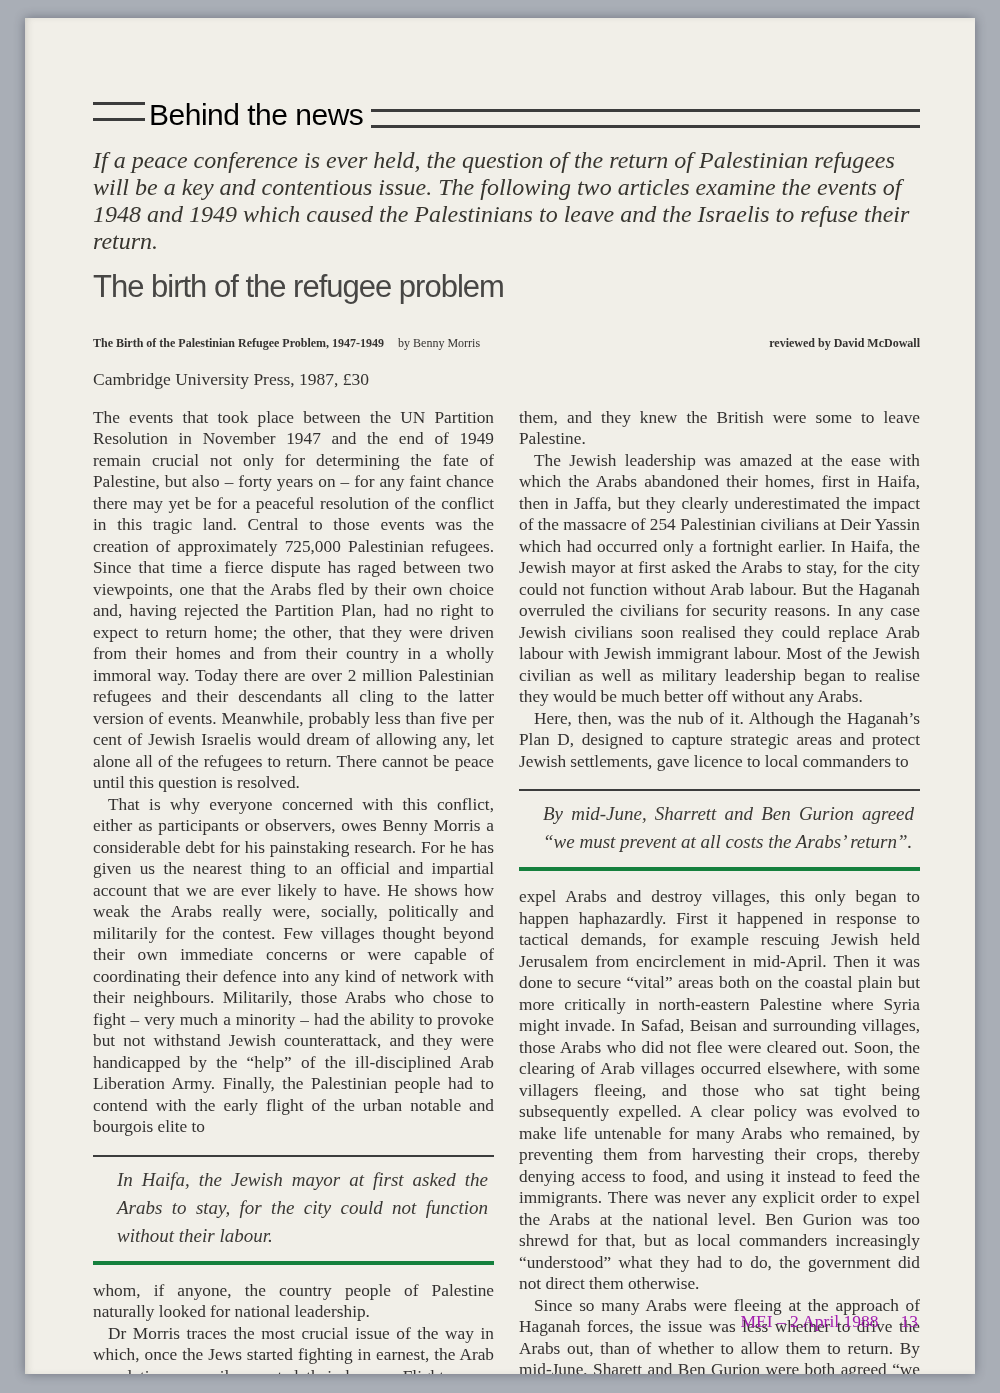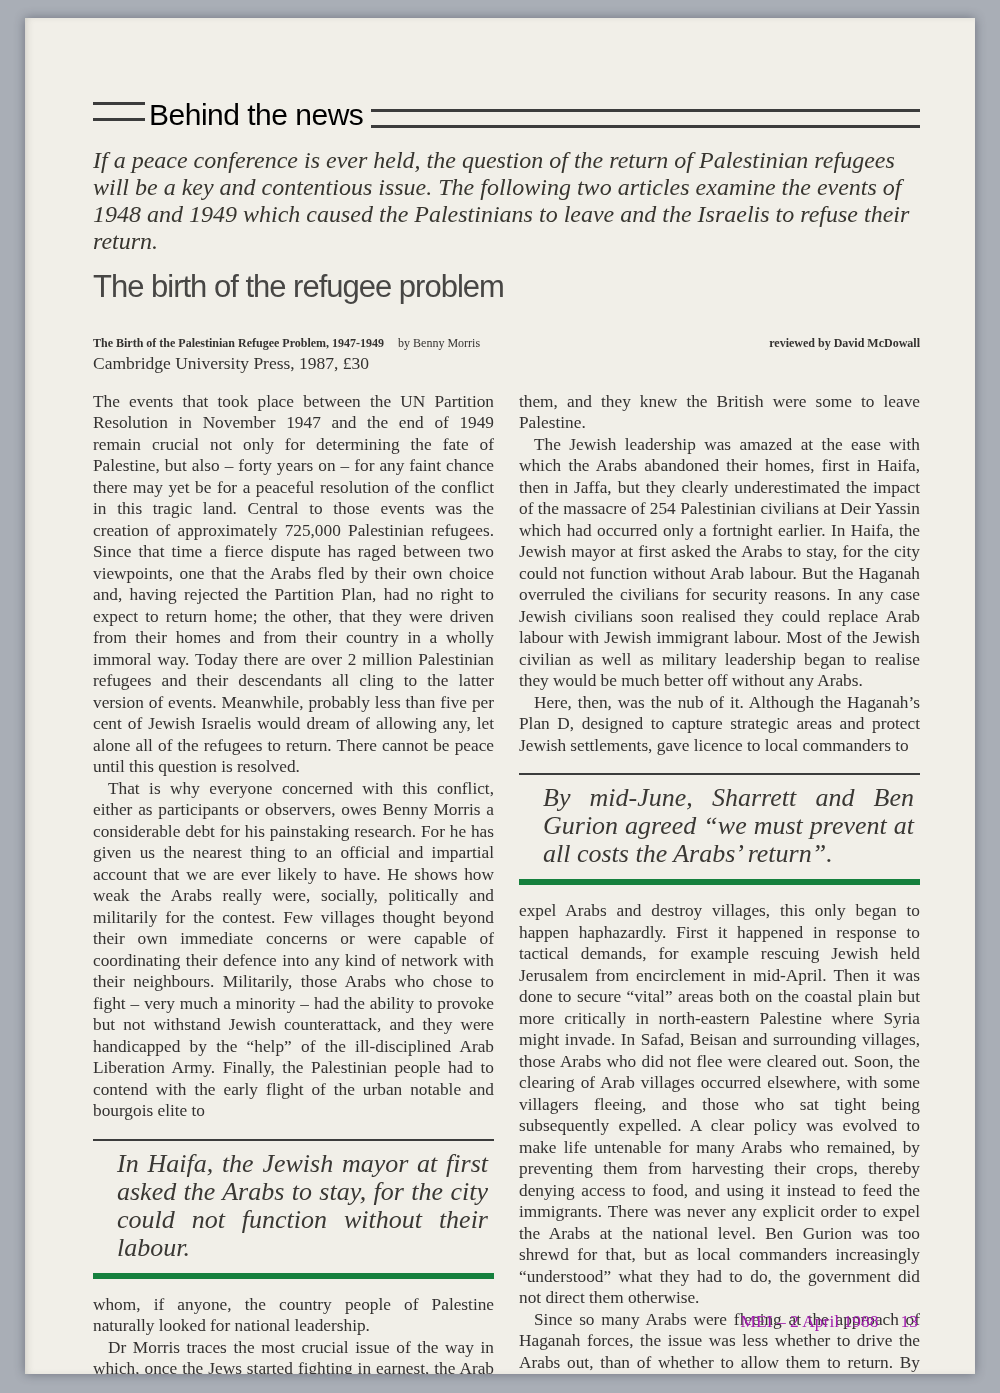--- a/index.html
+++ b/index.html
@@ -75,21 +75,21 @@
     display: flex;
     font-size: 12px;
     color: #343230;
     align-items: baseline;
     justify-content: space-between;
   }
   .book-title { font-weight: 700; }
   .book-author { margin-left: 14px; margin-top: 16px; }
   .book-reviewer { margin-left: auto; font-weight: 700; }
   .book-publisher {
-    margin-top: 2px;
+    margin-top: 18px;
     font-size: 17.5px;
     color: #343230;
   }
   
   .body-cols {
     margin-top: 17px;
     display: flex;
     gap: 25px;
   }
   .col {
@@ -97,25 +97,25 @@
     min-width: 0;
     font-size: 17.3px;
     line-height: 21.5px;
     color: #333130;
     text-align: justify;
   }
   .col p { margin: 0; font-family: Liberation Serif, serif; }
   .col p.indent { text-indent: 15px; }
   .pull-quote {
     border-top: 2px solid #3c3c3c;
-    border-bottom: 6px solid #15803d;
+    border-bottom: 4px solid #15803d;
     margin: 17px 0 15px 0;
     padding: 9px 6px 11px 24px;
     font-style: italic;
-    font-size: 26px;
+    font-size: 19px;
     line-height: 28px;
     color: #3a3834;
     text-align: justify;
   }
   
   .footer {
     position: absolute;
     right: 57px;
     bottom: 42px;
     font-size: 17.5px;

